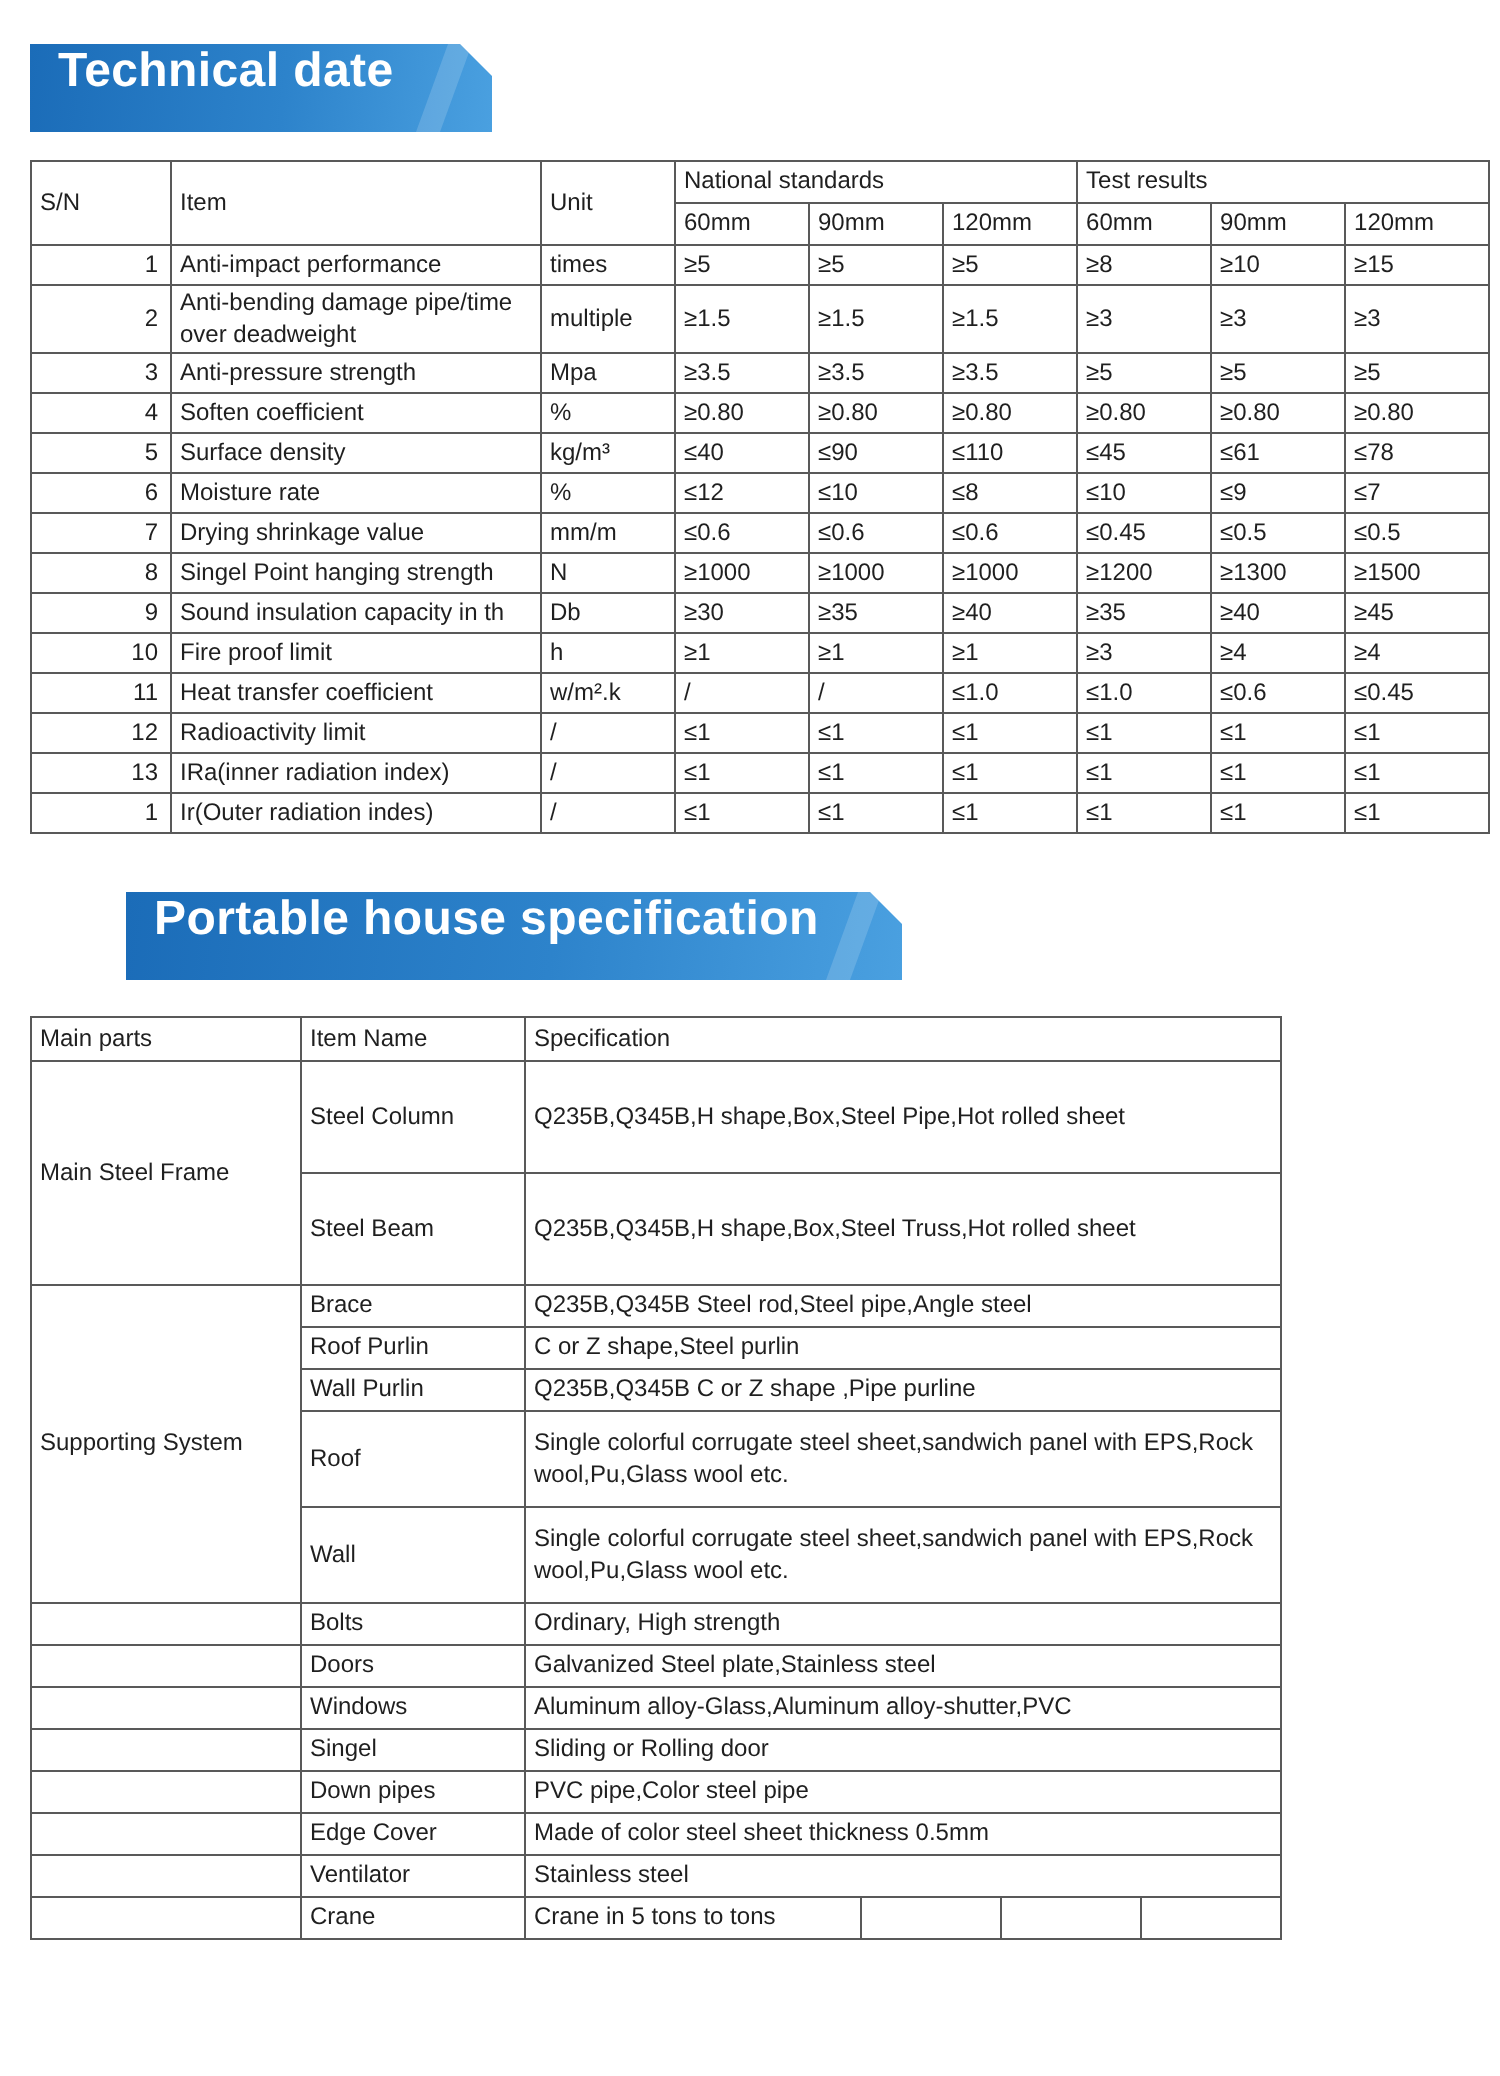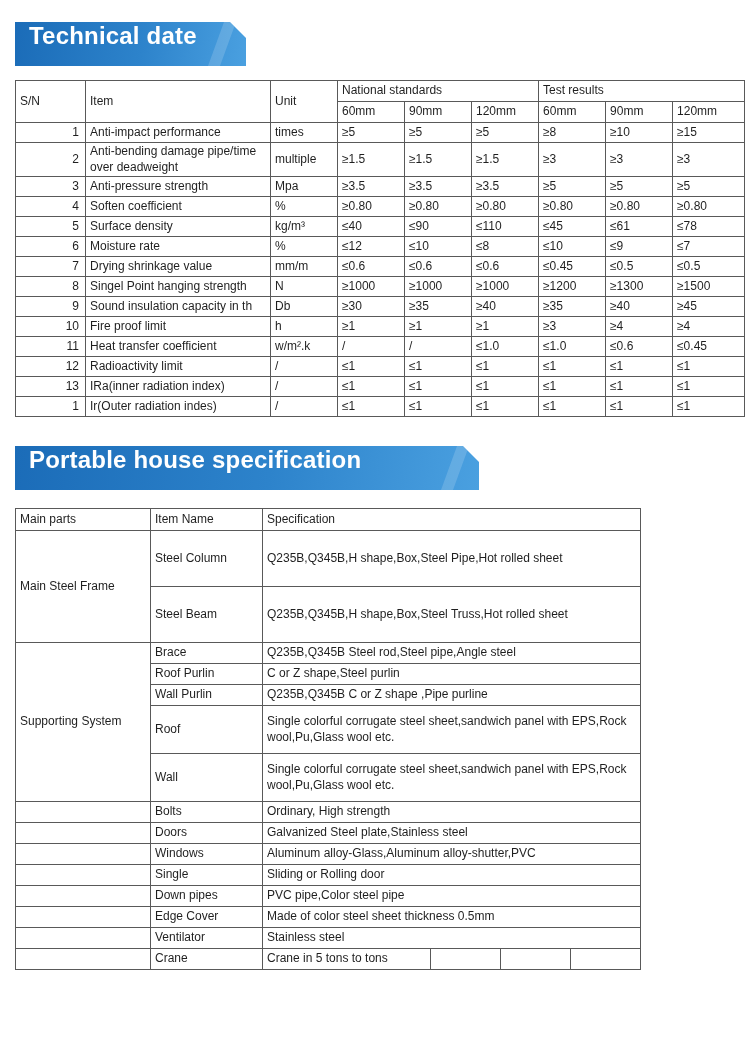--- a/index.html
+++ b/index.html
@@ -30,21 +30,21 @@
   }
   .banner::after {
     content: "";
     position: absolute;
     top: -4px; bottom: -4px; right: 18px;
     width: 12px;
     background: rgba(255,255,255,0.16);
     transform: skewX(-20deg);
   }
   .banner-technical { top: 22px;  width: 231px; }
-  .banner-portable  { top: 446px; width: 464px; }
+  .banner-portable  { top: 446px; width: 388px; margin-left: 48px; }
 
   
   table {
     position: absolute;
     left: 15px;
     border-collapse: collapse;
     table-layout: fixed;
     font-size: 12px;
   }
   th, td {
@@ -328,21 +328,21 @@
         <td class="td-itemname">Doors</td>
         <td class="td-spec" colspan="4">Galvanized Steel plate,Stainless steel</td>
       </tr>
       <tr>
         <td class="td-group" rowspan="1"></td>
         <td class="td-itemname">Windows</td>
         <td class="td-spec" colspan="4">Aluminum alloy-Glass,Aluminum alloy-shutter,PVC</td>
       </tr>
       <tr>
         <td class="td-group" rowspan="1"></td>
-        <td class="td-itemname">Single</td>
+        <td class="td-itemname">Singel</td>
         <td class="td-spec" colspan="4">Sliding or Rolling door</td>
       </tr>
       <tr>
         <td class="td-group" rowspan="1"></td>
         <td class="td-itemname">Down pipes</td>
         <td class="td-spec" colspan="4">PVC pipe,Color steel pipe</td>
       </tr>
       <tr>
         <td class="td-group" rowspan="1"></td>
         <td class="td-itemname">Edge Cover</td>

